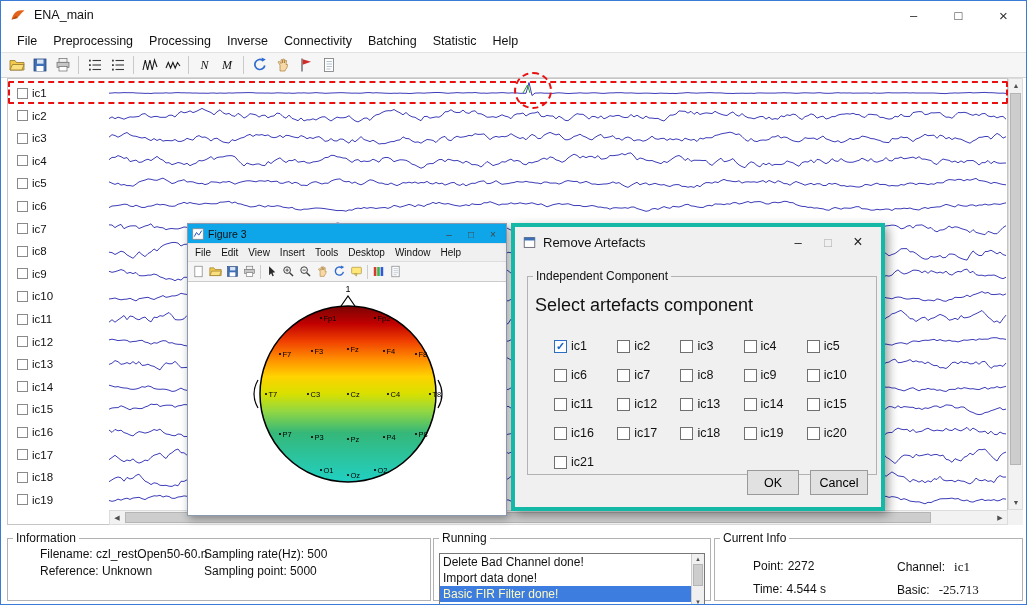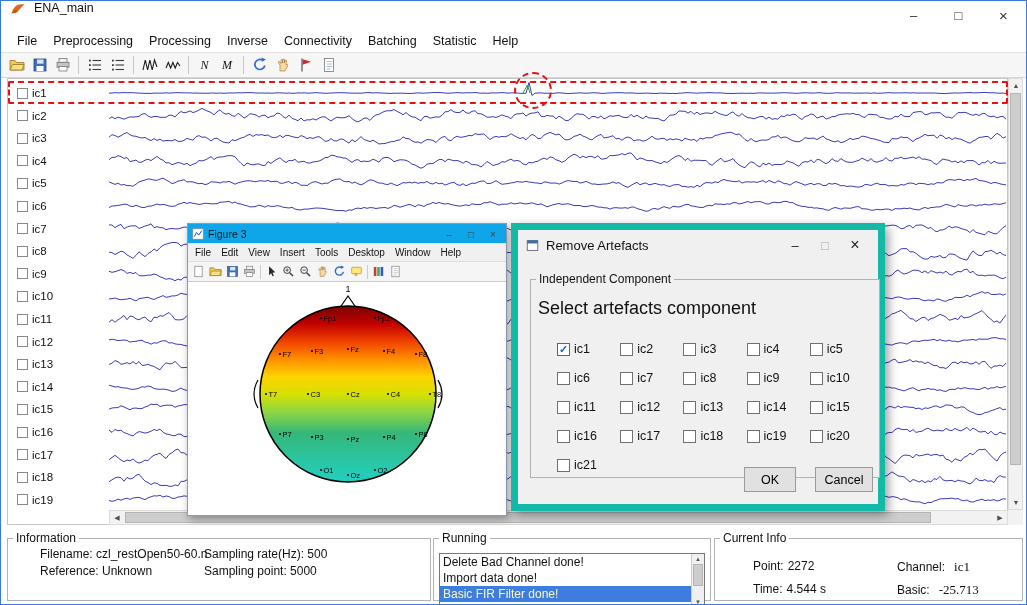--- a/index.html
+++ b/index.html
@@ -1,19 +1,19 @@
 <!DOCTYPE html>
 <html><head>
 <meta charset="utf-8">
 <style>
 *{box-sizing:border-box;margin:0;padding:0}
 html,body{width:1027px;height:605px}
 body{font-family:"Liberation Sans",sans-serif;font-size:12px;color:#111;background:#cfcfcf}
 #win{position:relative;width:1027px;height:605px;background:#fff;border:1px solid #3a7bd5;overflow:hidden}
-.titlebar{position:absolute;left:0;top:0;right:0;height:28px;background:#fff;display:flex;align-items:flex-start;padding-left:9px}
+.titlebar{position:absolute;left:0;top:0;right:0;height:28px;background:#fff;display:flex;align-items:center;padding-left:9px}
 .app-icon{width:16px;height:16px;margin-right:8px;flex:none}
 .titlebar .title{font-size:12.5px}
 .win-controls{position:absolute;right:0;top:0;height:28px;display:flex}
 .win-btn{width:45px;height:28px;display:flex;align-items:center;justify-content:center;font-size:13px;color:#333}
 .win-btn.close{font-size:15px}
 .menubar{position:absolute;left:0;top:28px;right:0;height:23px;display:flex;align-items:center;padding-left:8px;background:#fff}
 .menu-item{padding:3px 8px;font-size:12.5px;white-space:nowrap}
 .toolbar{position:absolute;left:0;top:51px;right:0;height:26px;background:#f6f6f6;border-top:1px solid #e3e3e3;border-bottom:1px solid #d6d6d6;display:flex;align-items:center;padding-left:4px}
 .tb-btn{width:23px;height:22px;display:flex;align-items:center;justify-content:center}
 .tb-sep{width:1px;height:18px;background:#c9c9c9;margin:0 4px}
@@ -58,38 +58,38 @@
 .fig-title{font-size:10.5px;margin-left:4px}
 .fig-controls{position:absolute;right:2px;top:0;height:20px;display:flex}
 .fig-btn{width:22px;height:20px;display:flex;align-items:center;justify-content:center;font-size:10px;color:#444}
 .fig-menubar{height:17px;display:flex;align-items:center;padding-left:2px;background:#f0f0f0}
 .fig-menu-item{font-size:10px;padding:0 5px;white-space:nowrap}
 .fig-toolbar{height:21px;background:#f5f5f5;border-top:1px solid #ddd;border-bottom:1px solid #ccc;display:flex;align-items:center;padding-left:2px}
 .fig-tb-btn{width:17px;height:17px;display:flex;align-items:center;justify-content:center}
 .fig-tb-btn svg{width:13px;height:13px}
 .fig-tb-sep{width:1px;height:14px;background:#ccc;margin:0 2px}
 #head-svg{position:absolute;left:0;top:58px;background:#fff}
-#dialog{position:absolute;left:510px;top:222px;width:374px;height:288px;background:#f0f0f0;border:7px solid #14b8a6;box-shadow:3px 4px 10px rgba(0,0,0,.4);z-index:20}
+#dialog{position:absolute;left:510px;top:222px;width:374px;height:288px;background:#f0f0f0;border:4px solid #14b8a6;box-shadow:3px 4px 10px rgba(0,0,0,.4);z-index:20}
 .dlg-titlebar{position:relative;height:30px;display:flex;align-items:center;padding-left:8px}
 .dlg-icon{width:13px;height:13px;flex:none}
 .dlg-title{font-size:13px;margin-left:7px}
 .dlg-controls{position:absolute;right:8px;top:0;height:30px;display:flex;align-items:center}
 .dlg-btnc{width:30px;height:30px;display:flex;align-items:center;justify-content:center;font-size:13px;color:#222}
 .dlg-btnc.close{font-size:16px}
 .dlg-btnc.disabled{color:#aaa}
 #dlg-fs{left:12px;top:42px;width:350px;height:206px;background:#f0f0f0}
 .dlg-instruction{margin:12px 0 0 7px;font-size:18px}
 .dlg-grid{display:grid;grid-template-columns:repeat(5,1fr);row-gap:13px;margin:22px 6px 0 26px}
 .dlg-cell{display:flex;align-items:center;height:16px}
 .dlg-cb{width:13px;height:13px;border:1px solid #707070;background:#fff;margin-right:4px;flex:none;display:flex;align-items:center;justify-content:center;font-size:11px;font-weight:bold;color:#1464c8;line-height:1}
 .dlg-cb.checked{border-color:#2a6fc4}
 .dlg-cb-label{font-size:12.5px}
 .dlg-btn{position:absolute;height:25px;background:#e1e1e1;border:1px solid #9a9a9a;font-size:12.5px;display:flex;align-items:center;justify-content:center;font-family:inherit}
 #ok-btn{right:82px;bottom:12px;width:52px}
-#cancel-btn{right:5px;bottom:12px;width:58px}
+#cancel-btn{right:13px;bottom:12px;width:58px}
 </style>
 </head>
 <body>
 
 <div id="win">
 
   <div class="titlebar">
     <svg class="app-icon" viewBox="0 0 16 16">
         <path d="M1.5 12.5 C4 5 7 2.5 14.5 3.5 C10 6.5 9 12 1.5 12.5 Z" fill="#e2641b"></path>
         <path d="M1.5 12.5 L6 9 L8 11 Z" fill="#b34a10"></path>

